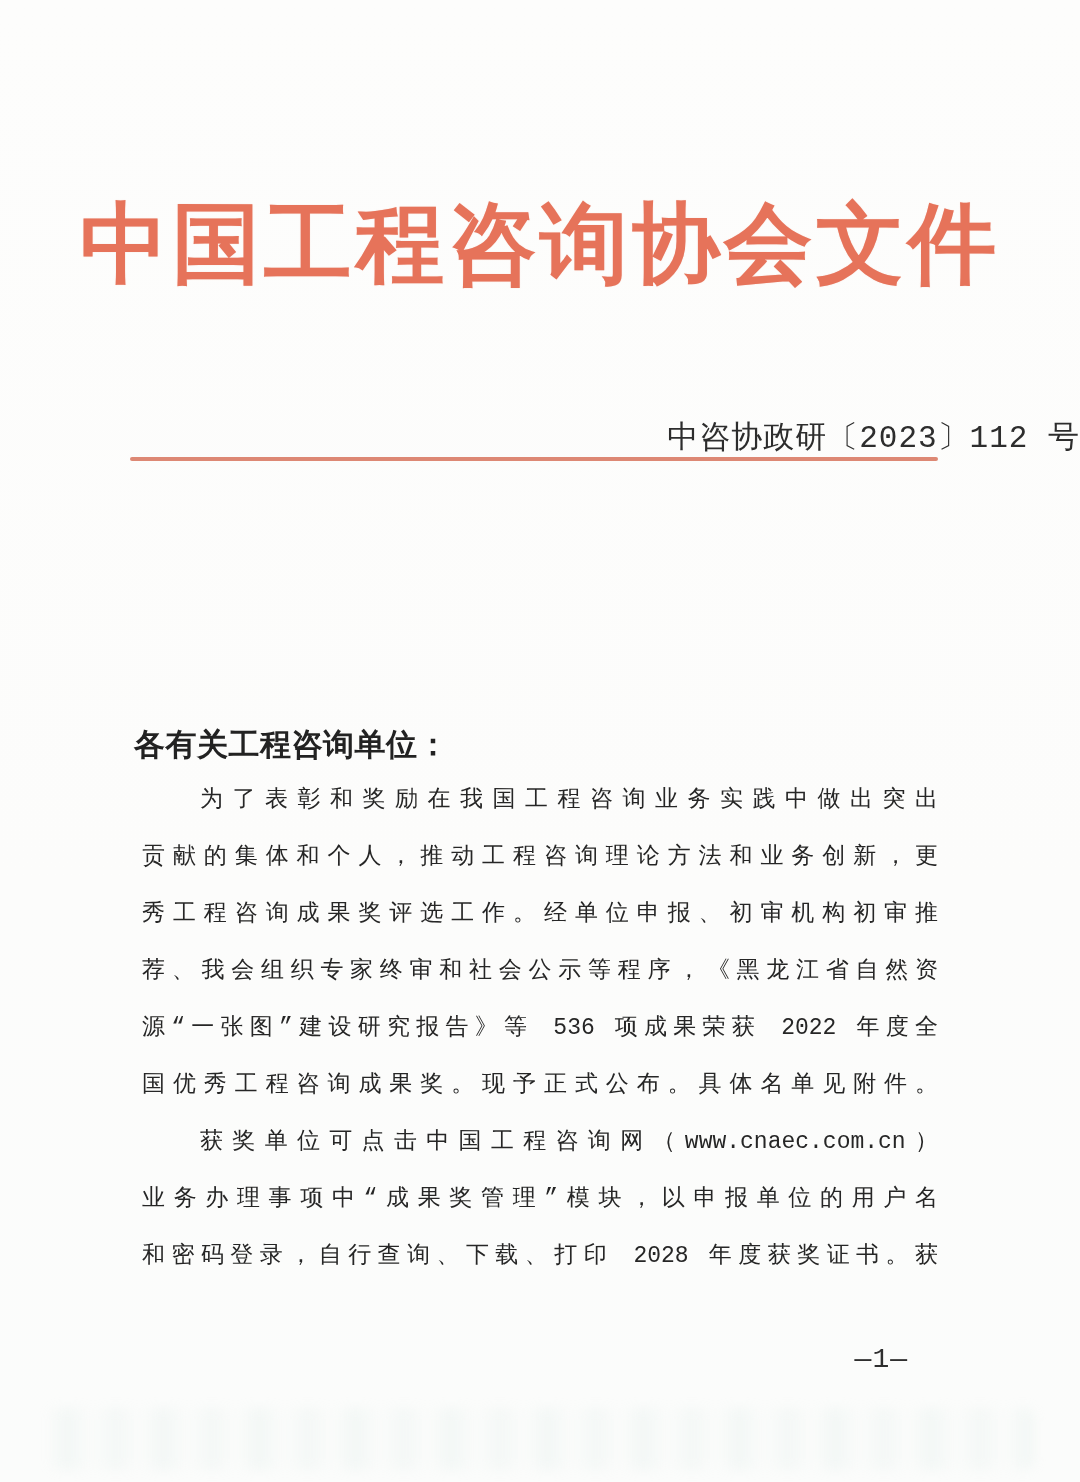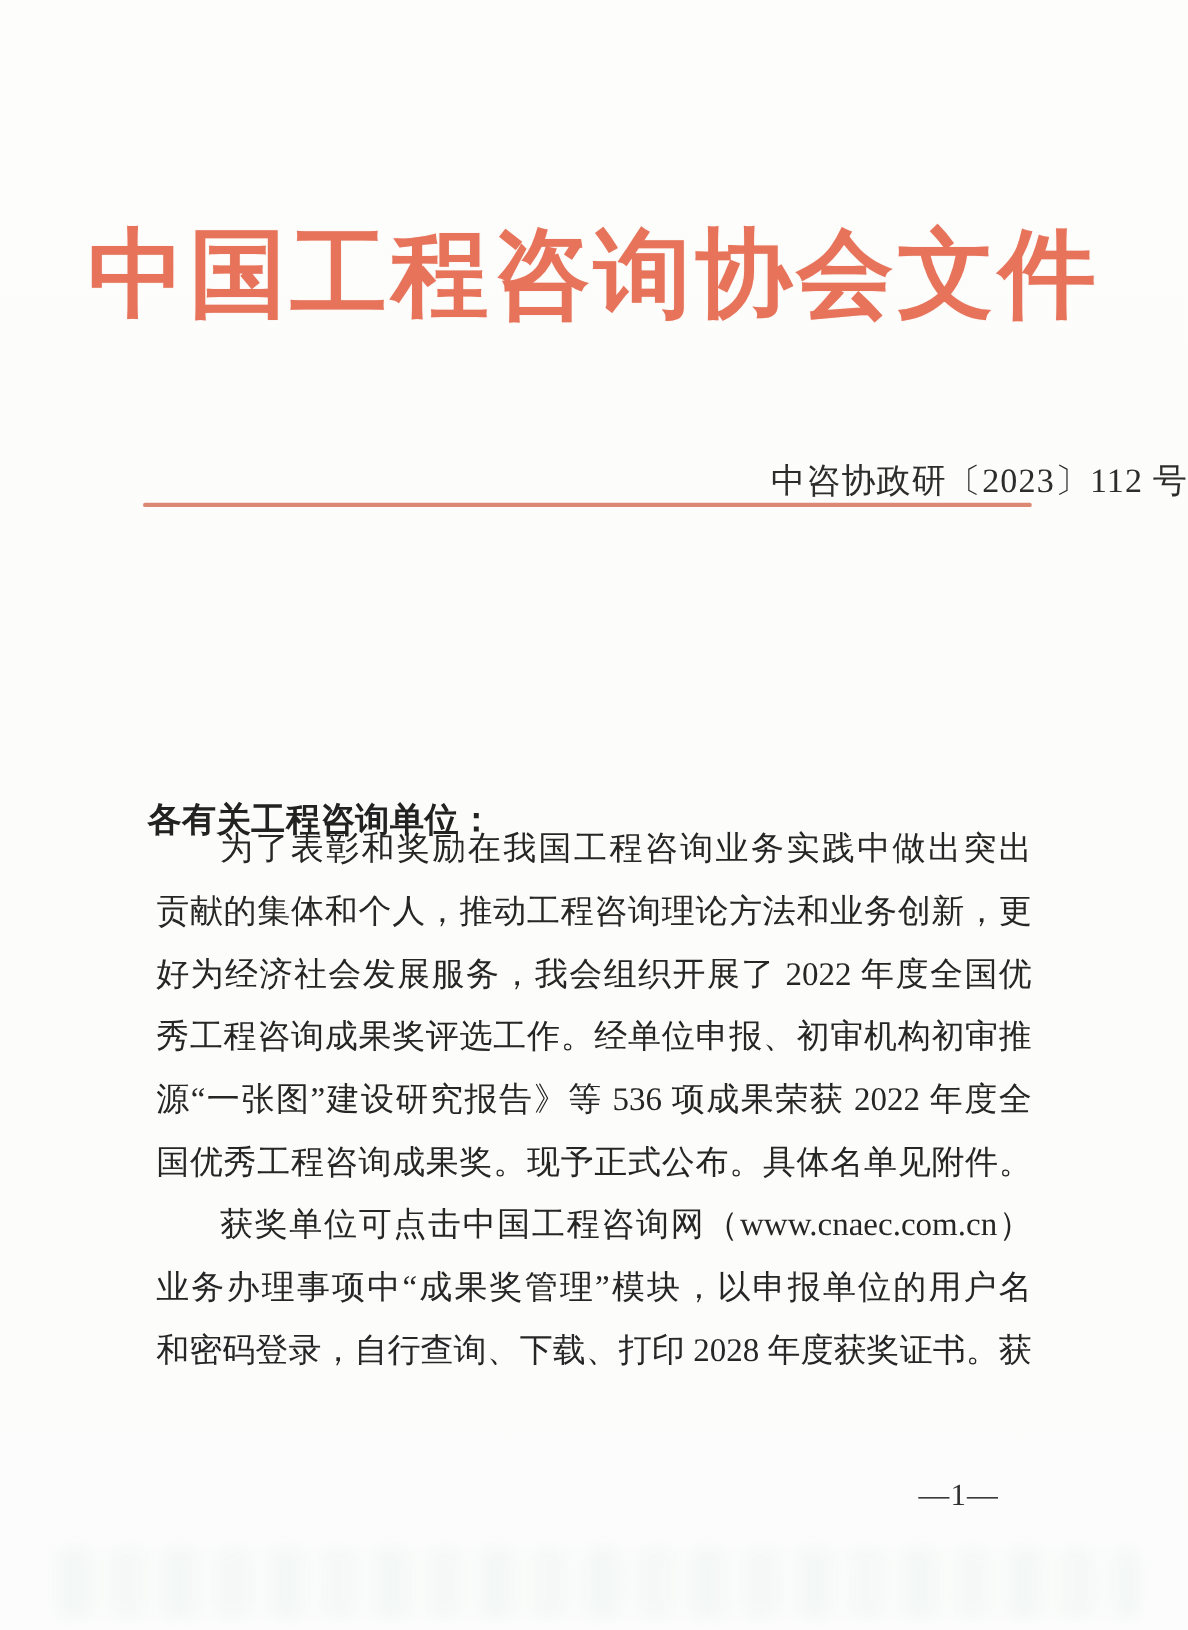--- a/index.html
+++ b/index.html
@@ -7,21 +7,21 @@
     padding: 0;
     background: #ffffff;
   }
   .page {
     position: relative;
     width: 1080px;
     height: 1482px;
     margin: 0 auto;
     background: linear-gradient(180deg, #fdfdfc 0%, #fcfcfb 60%, #fbfcfb 100%);
     overflow: hidden;
-    font-family: Liberation Serif, serif;
+    font-family: Liberation Mono, monospace;
   }
 
   
   .letterhead {
     position: absolute;
     top: 196px;
     left: 0;
     width: 100%;
     text-align: center;
     font-size: 88px;
@@ -79,24 +79,24 @@
     left: 134px;
     font-size: 31px;
     font-weight: 600;
     color: #222222;
     letter-spacing: 0.5px;
   }
 
   
   .body-block {
     position: absolute;
-    top: 743px;
+    top: 772px;
     left: 142px;
     width: 796px;
-    font-size: 30px;
+    font-size: 23px;
     line-height: 57px;
     color: #262626;
   }
   .body-line {
     text-align: justify;
     text-align-last: justify;
     white-space: nowrap;
   }
   .body-line.indent {
     text-indent: 58px;
@@ -145,22 +145,22 @@
   <div class="red-rule"></div>
 
   <div class="doc-title">
   </div>
 
   <div class="salutation">各有关工程咨询单位：</div>
 
   <div class="body-block">
     <div class="body-line indent">为了表彰和奖励在我国工程咨询业务实践中做出突出</div>
     <div class="body-line">贡献的集体和个人，推动工程咨询理论方法和业务创新，更</div>
-    <div class="body-line">好为经济社会发展服务，我会组织开展了 2022 年度全国优</div>
     <div class="body-line">秀工程咨询成果奖评选工作。经单位申报、初审机构初审推</div>
+    <div class="body-line">荐、我会组织专家终审和社会公示等程序，《黑龙江省自然资</div>
     <div class="body-line">源“一张图”建设研究报告》等 536 项成果荣获 2022 年度全</div>
     <div class="body-line">国优秀工程咨询成果奖。现予正式公布。具体名单见附件。</div>
     <div class="body-line indent">获奖单位可点击中国工程咨询网（www.cnaec.com.cn）</div>
     <div class="body-line">业务办理事项中“成果奖管理”模块，以申报单位的用户名</div>
     <div class="body-line">和密码登录，自行查询、下载、打印 2028 年度获奖证书。获</div>
   </div>
 
   <div class="page-number">—1—</div>
 
   <div class="bleed-ghost"></div>

